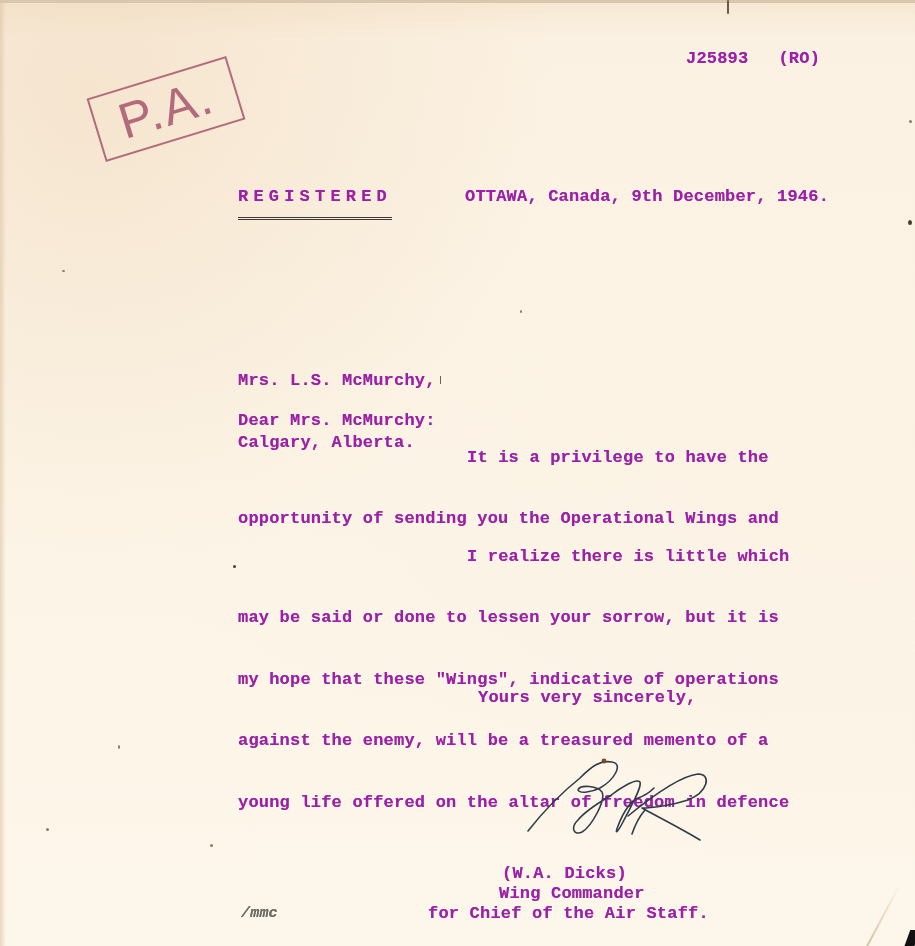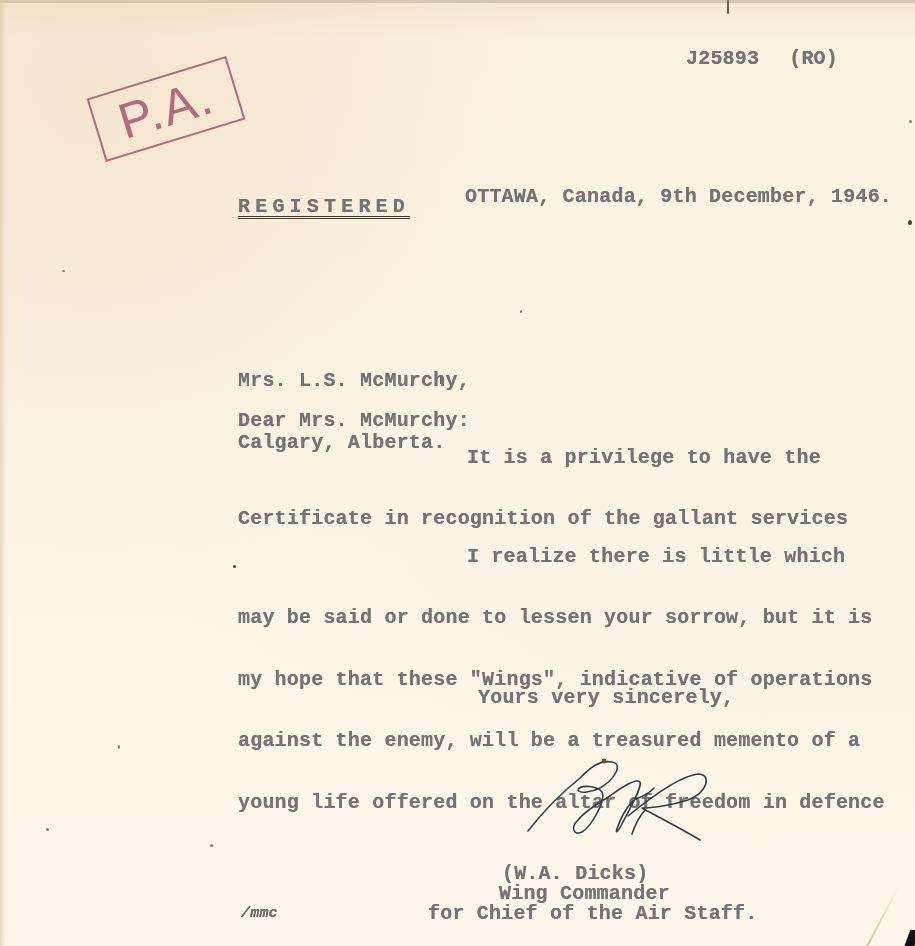--- a/index.html
+++ b/index.html
@@ -27,23 +27,23 @@
     }
     .left-edge {
       position: absolute;
       left: 0; top: 0;
       width: 6px; height: 946px;
       background: linear-gradient(90deg, rgba(220,195,160,0.6), rgba(220,195,160,0));
     }
     .typed {
       position: absolute;
       font-family: "Liberation Mono", "DejaVu Sans Mono", monospace;
-      font-size: 20px;
+      font-size: 17px;
       font-weight: bold;
-      color: #737373;
+      color: #a21caf;
       letter-spacing: 0.2px;
       white-space: pre;
       line-height: 20.5px;
       text-shadow: 0 0 0.6px rgba(60,55,50,0.55);
     }
     .ref {
       left: 686px; top: 49px;
     }
     .ref .ref-code { margin-right: 30px; }
     .stamp {
@@ -60,24 +60,24 @@
       left: 0; right: 0; top: 2px;
       text-align: center;
       font-family: "Liberation Sans", "DejaVu Sans", sans-serif;
       font-size: 50px;
       font-weight: normal;
       color: #a8566e;
       letter-spacing: 2px;
       line-height: 58px;
     }
     .registered {
-      left: 238px; top: 198px;
+      left: 238px; top: 188px;
       letter-spacing: 5.2px;
       border-bottom: 3px double #3d3934;
-      padding-bottom: 1px;
+      padding-bottom: 12px;
       line-height: 17px;
     }
     .dateline {
       left: 465px; top: 188px;
       line-height: 17px;
     }
     .address {
       left: 238px; top: 330px;
     }
     .salutation {
@@ -155,21 +155,21 @@
 
 <div class="typed address">
   <div>Mrs. L.S. McMurchy,</div>
   <div>Calgary, Alberta.</div>
 </div>
 
 <div class="typed salutation">Dear Mrs. McMurchy:</div>
 
 <div class="typed para1-first">It is a privilege to have the</div>
 <div class="typed para1">
-  <div>Certificate in recognition of the gallant services</div>
+  <div>opportunity of sending you the Operational Wings and</div>
 </div>
 
 <div class="typed para2-first">I realize there is little which</div>
 <div class="typed para2">
   <div>may be said or done to lessen your sorrow, but it is</div>
   <div>my hope that these "Wings", indicative of operations</div>
   <div>against the enemy, will be a treasured memento of a</div>
   <div>young life offered on the altar of freedom in defence</div>
 </div>
 

